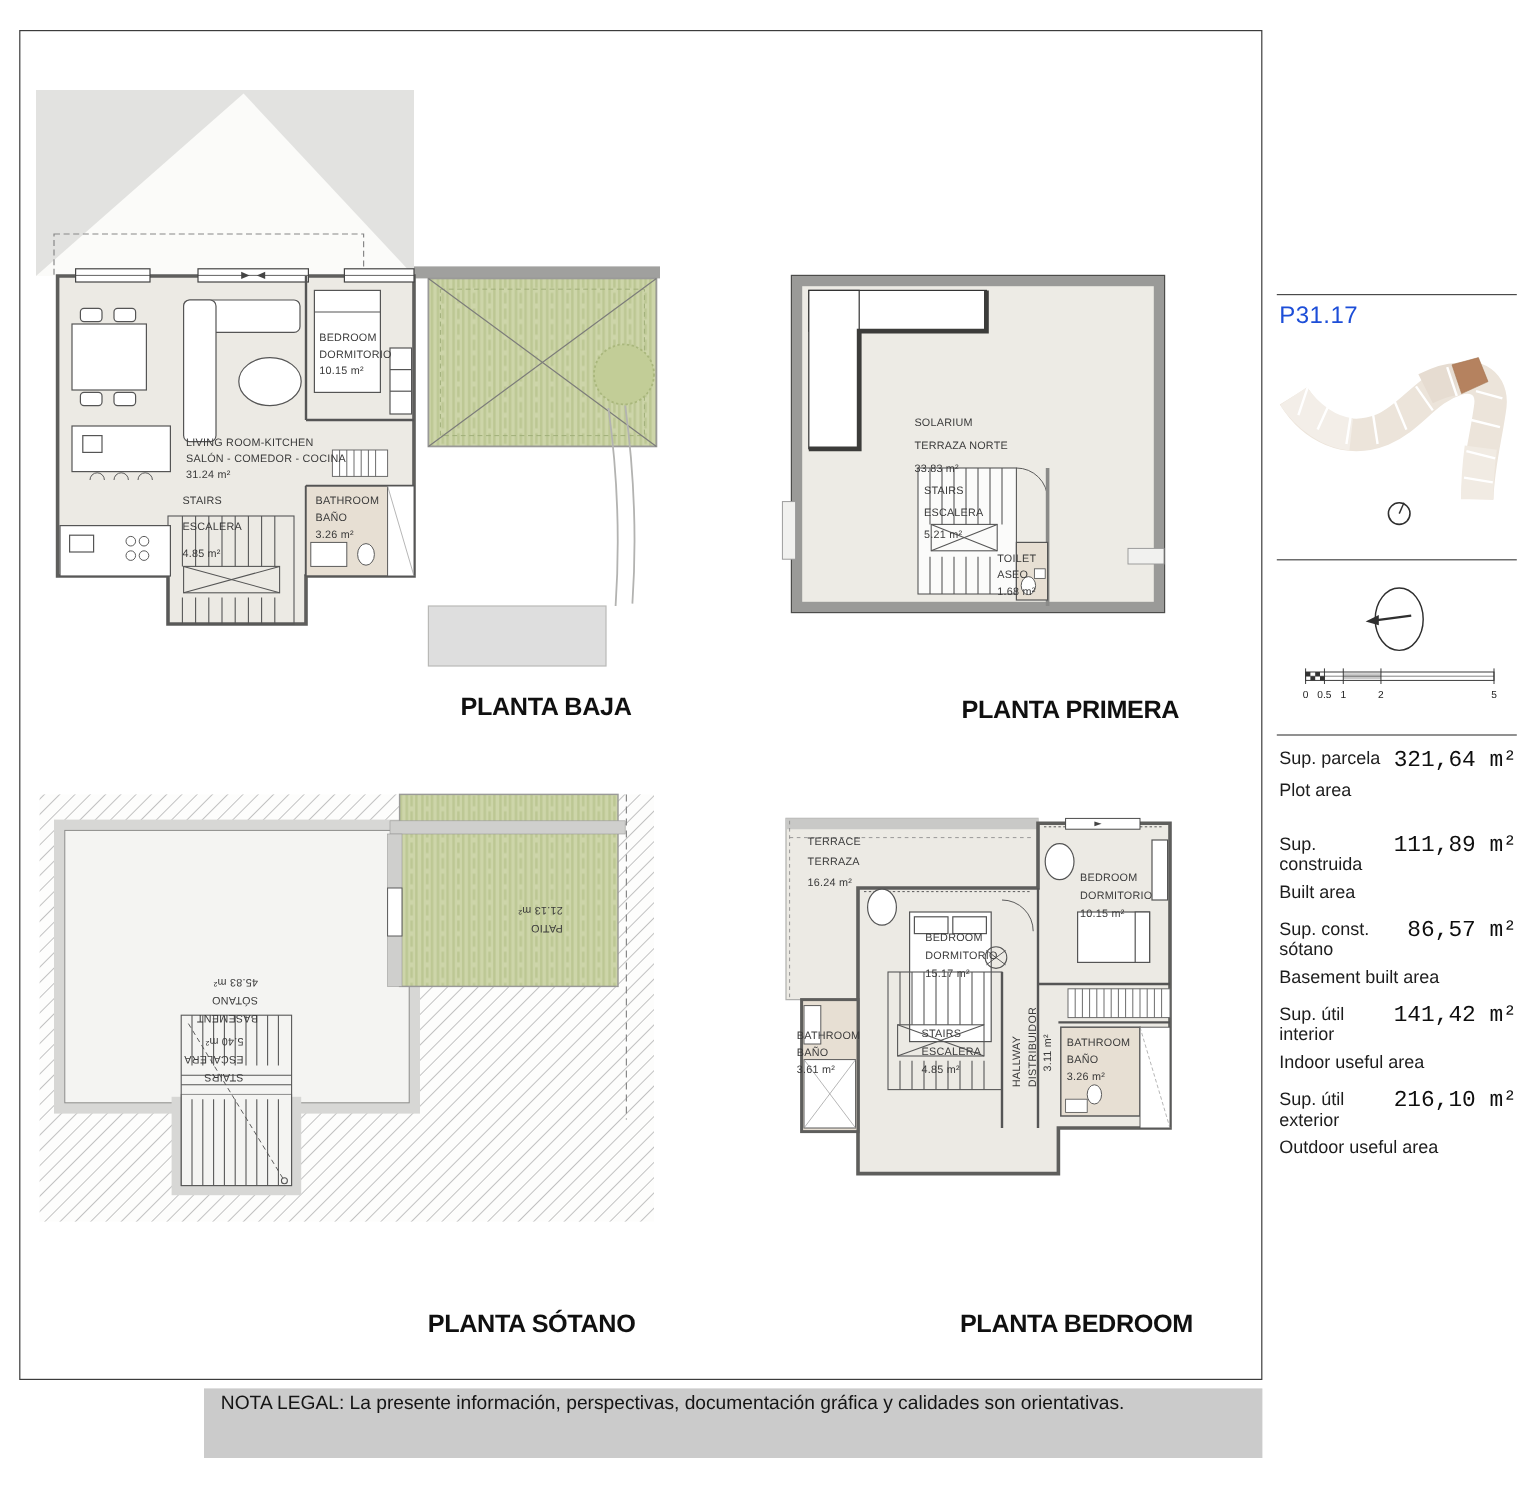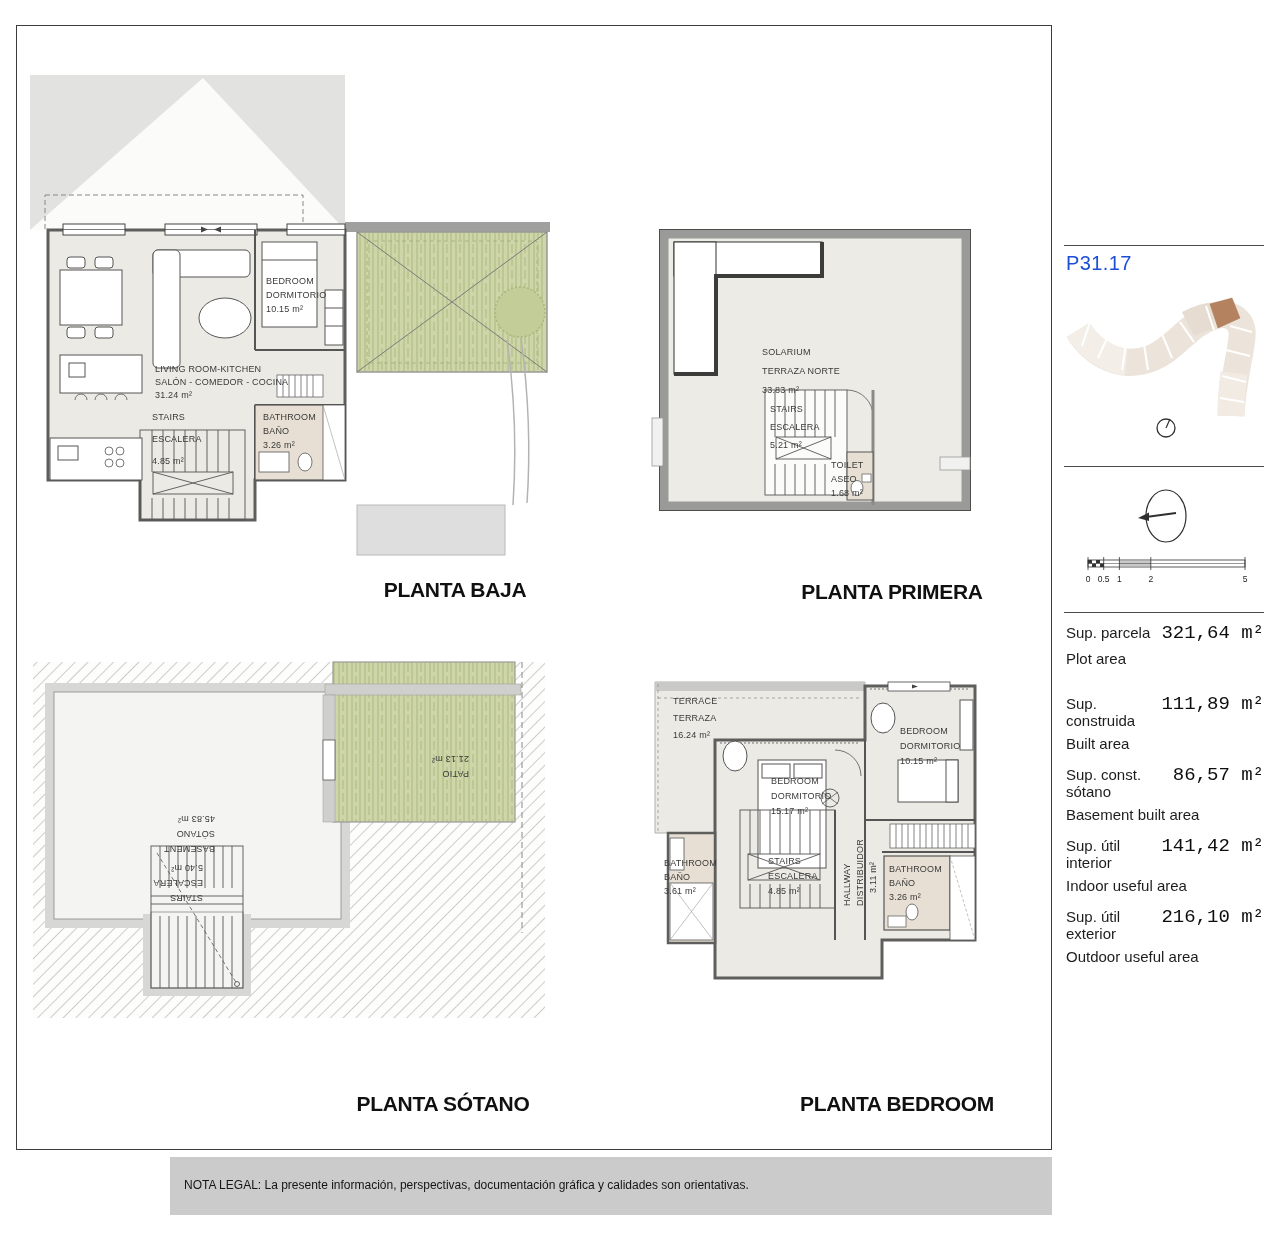--- a/index.html
+++ b/index.html
@@ -13,21 +13,21 @@
   .lbl{font-size:9px;fill:#3a3a3a;letter-spacing:0.2px;}
   .sline{left:1064px;width:200px;height:0;border-top:1px solid #4a4a4a;}
   .unit{left:1066px;top:252px;font-size:20px;color:#1d4ed8;letter-spacing:0.4px;}
   .areas{left:1066px;top:624px;width:198px;}
   .arow{height:49px;margin-bottom:22px;}
   .arow .top{display:flex;justify-content:space-between;align-items:flex-start;}
   .arow .es{font-size:15px;color:#1d1d1d;}
   .arow .val{font-size:19px;color:#0e0e0e;white-space:nowrap;margin-top:-2px;font-family:Liberation Mono, monospace;}
   .arow .en{font-size:15px;color:#1d1d1d;margin-top:6px;}
   .legal{left:170px;top:1157px;width:882px;height:58px;background:#cbcbcb;
-         box-sizing:border-box;padding:21px 10px 0 14px;font-size:12px;color:#151515;line-height:14px;}
+         box-sizing:border-box;padding:6px 10px 0 14px;font-size:16px;color:#151515;line-height:14px;}
   .ticklbl{font-size:8.5px;fill:#222;}
 </style>
 </head>
 <body>
 
 <div class="sheet">
 
   <div class="abs frame"></div>
 
   <svg class="abs" style="left:25px;top:60px;" width="535" height="505" viewBox="0 0 535 505">

